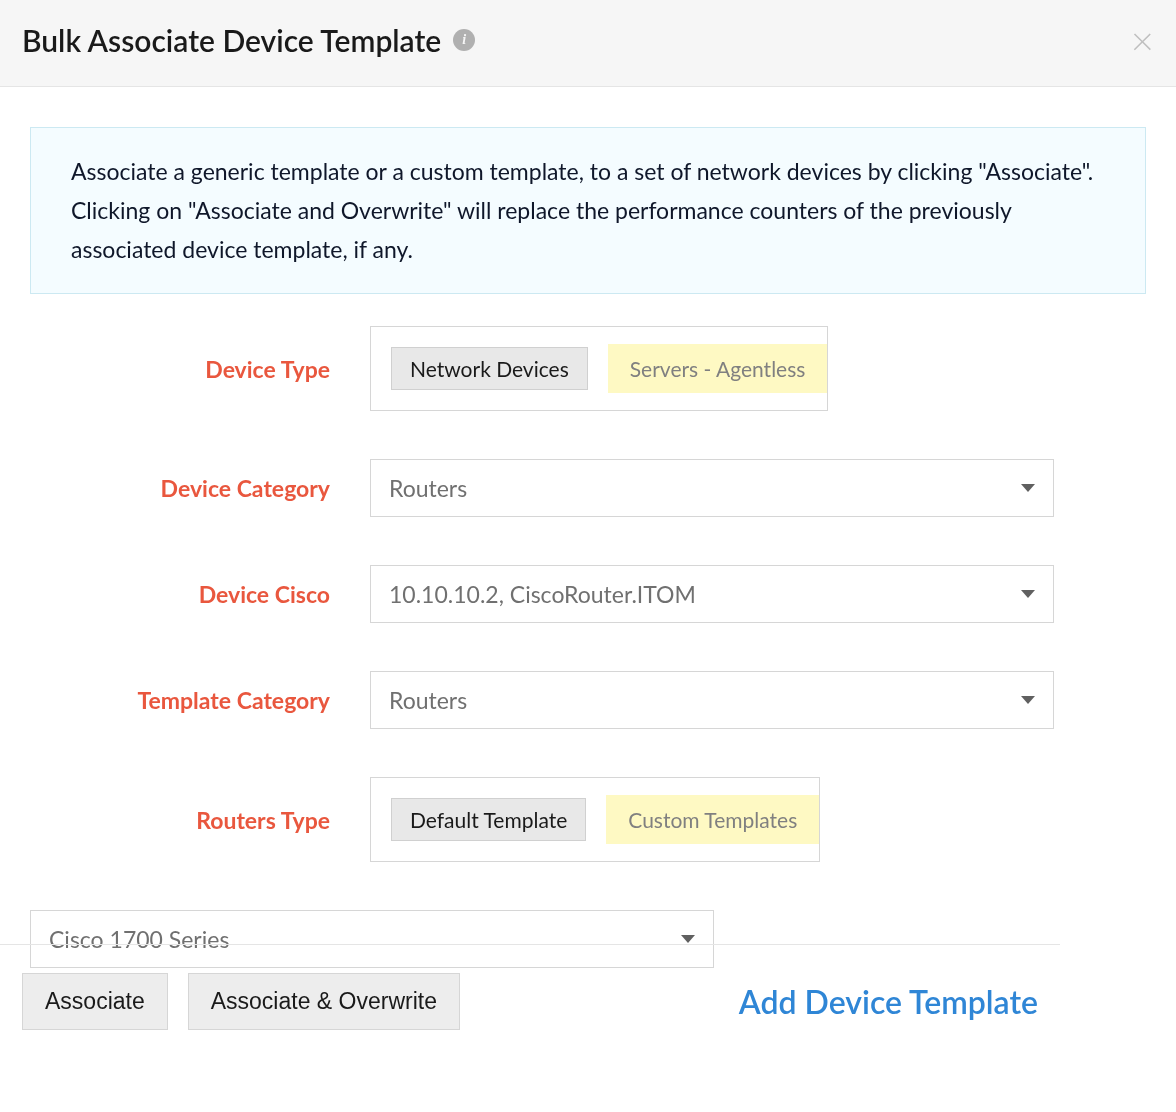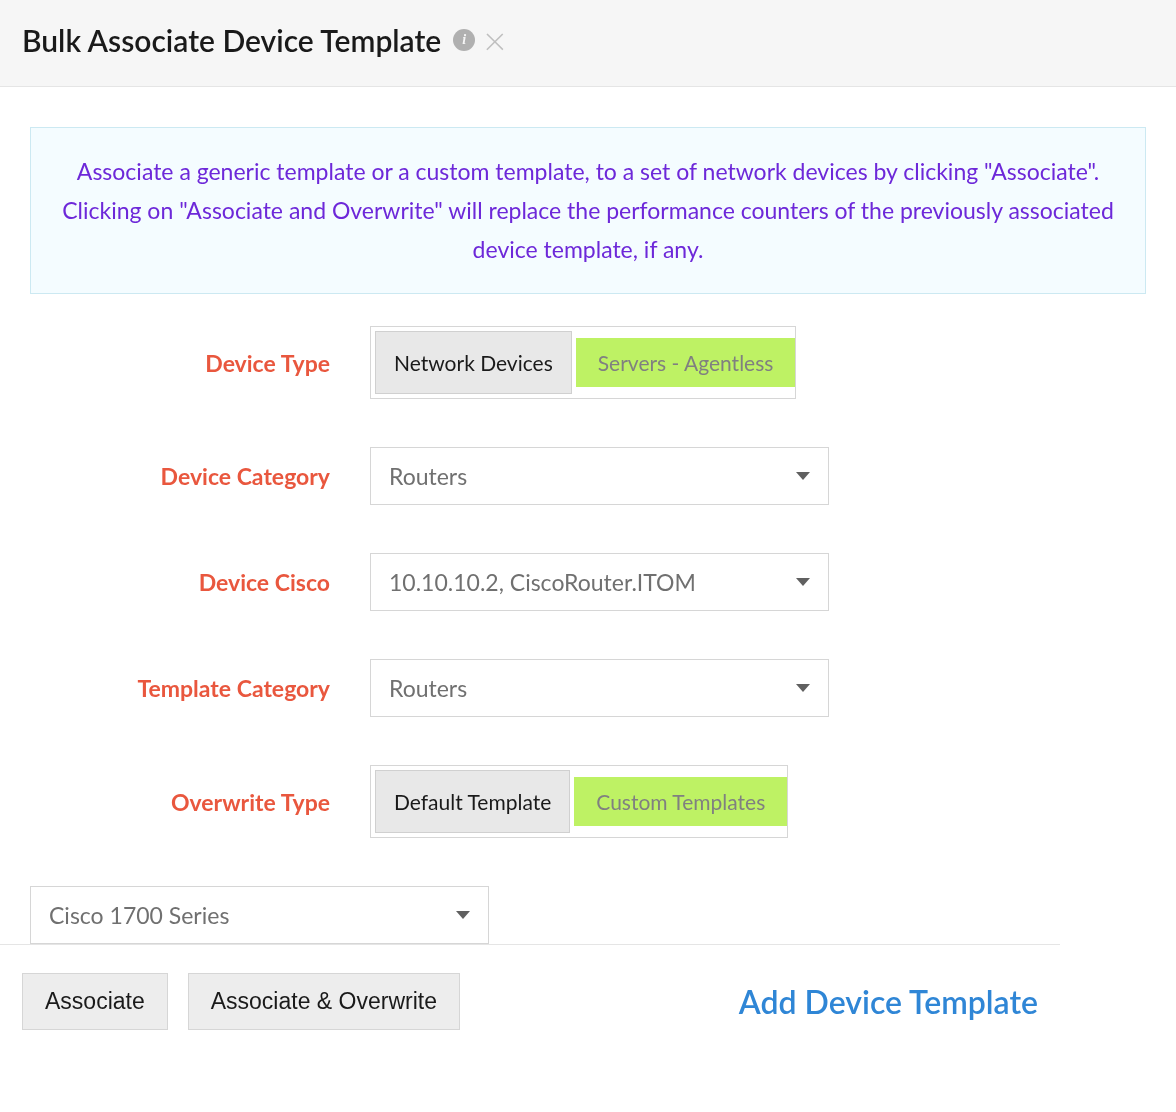--- a/index.html
+++ b/index.html
@@ -12,20 +12,21 @@
       background: #fff;
       width: 1176px;
       height: 1112px;
     }
     .modal-header {
       background: #f6f6f6;
       padding: 20px 14px 26px 22px;
       border-bottom: 1px solid #e5e5e5;
       display: flex;
       align-items: center;
+      justify-content: space-between;
     }
     .modal-title {
       font-size: 30px;
       font-weight: 600;
       color: #1a1a1a;
       display: flex;
       align-items: center;
       gap: 12px;
     }
     .info-icon {
@@ -49,24 +50,24 @@
       line-height: 1;
       font-weight: 300;
       padding: 0 8px;
     }
     .modal-body {
       padding: 40px 30px 30px 30px;
     }
     .info-banner {
       background: #f4fcff;
       border: 1px solid #cce9f2;
-      padding: 24px 24px;
-      text-align: center;
-      font-size: 23px;
-      color: #6d28d9;
+      padding: 24px 40px;
+      text-align: left;
+      font-size: 23px;
+      color: #0f172a;
       line-height: 1.7;
       margin-bottom: 32px;
     }
     .form-row {
       display: flex;
       align-items: center;
       margin-bottom: 48px;
     }
     .form-label {
       width: 340px;
@@ -82,35 +83,35 @@
     .toggle-group {
       display: inline-flex;
       border: 1px solid #d6d6d6;
       background: #fff;
     }
     .toggle-option {
       padding: 12px 22px;
       font-size: 21px;
       color: #808080;
       cursor: pointer;
-      background: #bef264;
+      background: #fef9c3;
     }
     .toggle-option.active {
       background: #e8e8e8;
       color: #1a1a1a;
       border: 1px solid #d0d0d0;
-      margin: 4px;
-      padding: 18px 18px;
+      margin: 20px;
+      padding: 8px 18px;
     }
     .toggle-group-inner {
       display: flex;
       align-items: center;
     }
     .select-box {
-      width: 459px;
+      width: 684px;
       border: 1px solid #d6d6d6;
       padding: 14px 18px;
       font-size: 23px;
       color: #707070;
       display: flex;
       align-items: center;
       justify-content: space-between;
       cursor: pointer;
       background: #fff;
     }
@@ -203,21 +204,21 @@
     <div class="form-label">Template Category</div>
     <div class="form-control-wrap">
       <div class="select-box">
         <span>Routers</span>
         <span class="select-caret"></span>
       </div>
     </div>
   </div>
 
   <div class="form-row">
-    <div class="form-label">Overwrite Type</div>
+    <div class="form-label">Routers Type</div>
     <div class="form-control-wrap">
       <div class="toggle-group">
         <div class="toggle-group-inner">
           <div class="toggle-option active">Default Template</div>
           <div class="toggle-option">Custom Templates</div>
         </div>
       </div>
     </div>
   </div>
 

